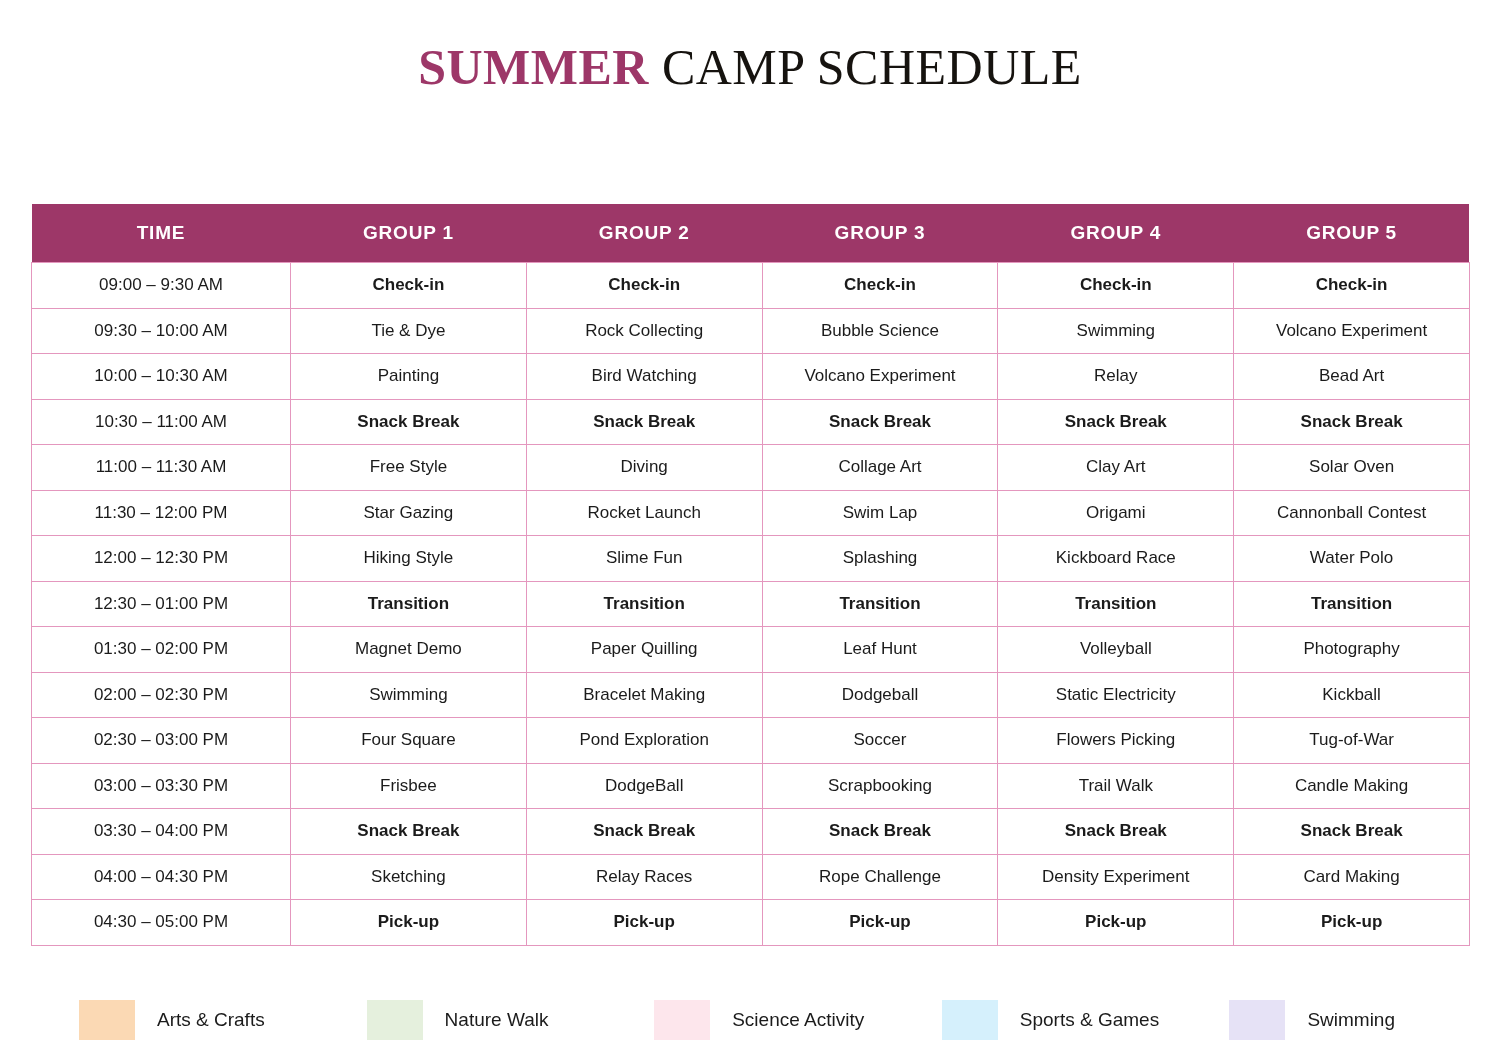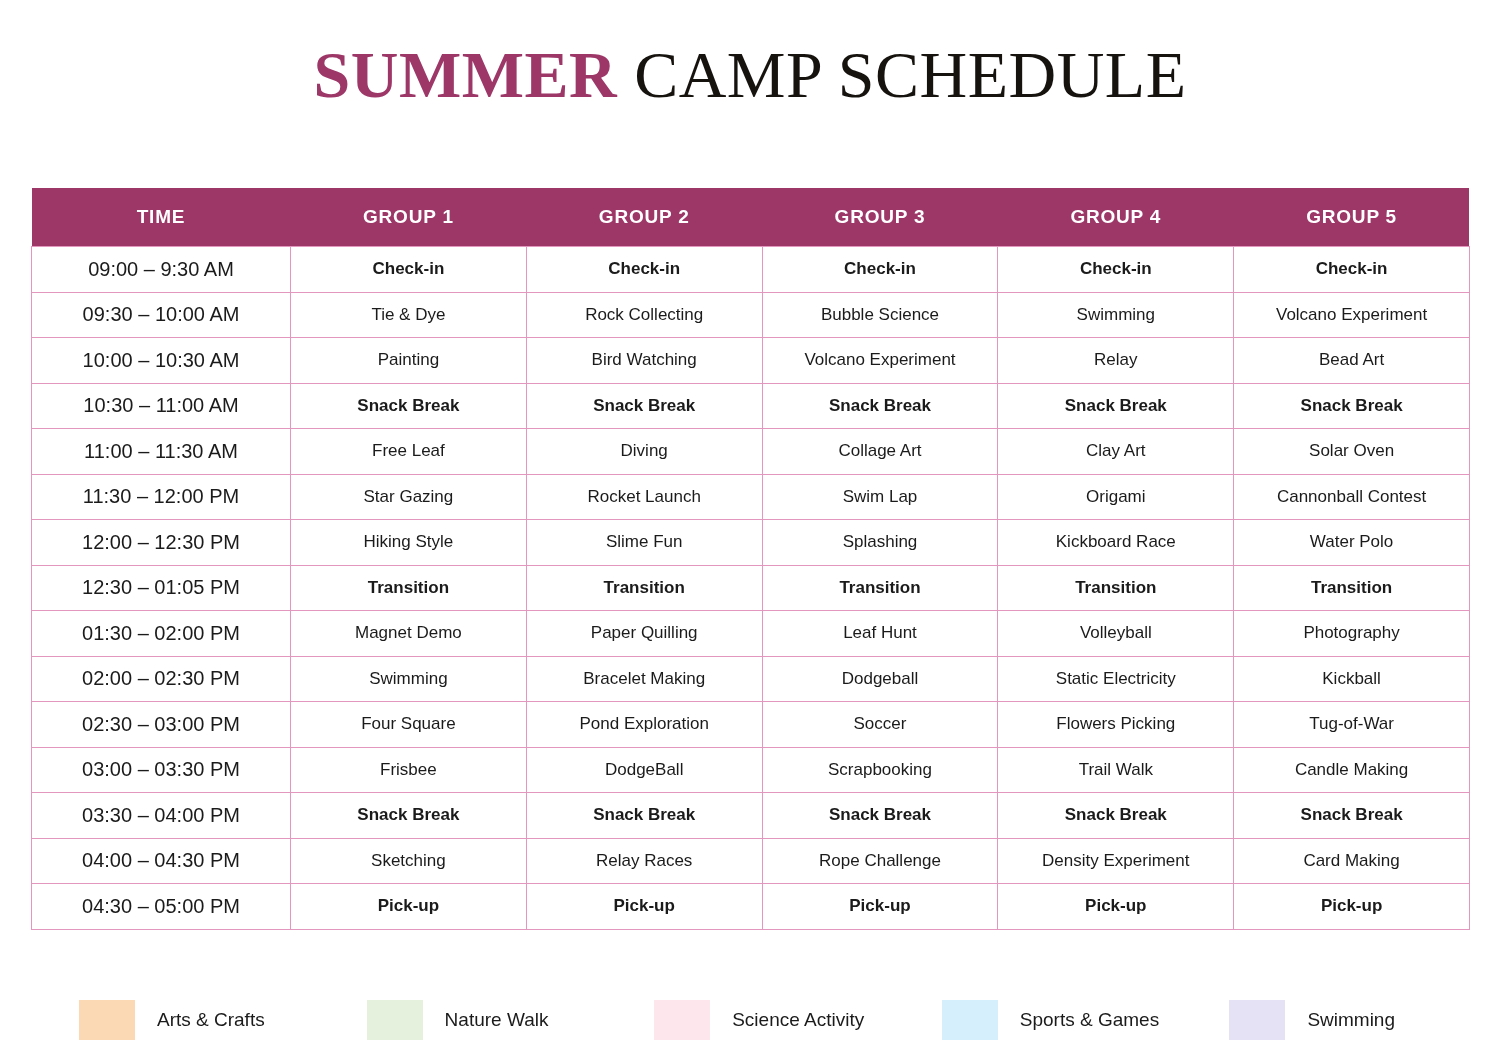--- a/index.html
+++ b/index.html
@@ -22,37 +22,37 @@
 
   
   .title-wrap {
     text-align: center;
     padding-top: 42px;
     height: 110px;
     box-sizing: border-box;
   }
   .title {
     font-family: "Liberation Serif", "DejaVu Serif", serif;
-    font-size: 66px;
+    font-size: 50px;
     line-height: 1.0;
     letter-spacing: 0.5px;
     white-space: nowrap;
   }
   .title .accent {
     color: #9D3768;
     font-weight: bold;
   }
   .title .plain {
     color: #16130f;
     font-weight: normal;
   }
 
   
   .table-wrap {
-    margin: 0 auto;
+    margin: 16px auto;
     width: 1438px;
     padding-top: 78px;
   }
   table.schedule {
     width: 1438px;
     border-collapse: collapse;
     table-layout: fixed;
   }
   table.schedule col.c-time   { width: 259px; }
   table.schedule col.c-group  { width: 235.8px; }
@@ -76,21 +76,21 @@
     vertical-align: middle;
     font-size: 17px;
     color: #1b1b1b;
     background: #ffffff;
     padding: 0 4px;
     box-sizing: border-box;
     white-space: nowrap;
     overflow: hidden;
   }
   table.schedule tbody td.time-cell {
-    font-size: 20px;
+    font-size: 17px;
     color: #1b1b1b;
   }
   td.bold-cell { font-weight: bold; }
 
   
   td.cat-arts      { background: #FBD9B4; }
   td.cat-nature    { background: #E5F0DD; }
   td.cat-science   { background: #FDE6EC; }
   td.cat-sports    { background: #D5F0FC; }
   td.cat-swimming  { background: #E6E2F6; }
@@ -185,21 +185,21 @@
           <tr>
             <td class="time-cell">10:30 – 11:00 AM</td>
             <td class="cat-none bold-cell">Snack Break</td>
             <td class="cat-none bold-cell">Snack Break</td>
             <td class="cat-none bold-cell">Snack Break</td>
             <td class="cat-none bold-cell">Snack Break</td>
             <td class="cat-none bold-cell">Snack Break</td>
           </tr>
           <tr>
             <td class="time-cell">11:00 – 11:30 AM</td>
-            <td class="cat-swimming">Free Leaf</td>
+            <td class="cat-swimming">Free Style</td>
             <td class="cat-swimming">Diving</td>
             <td class="cat-arts">Collage Art</td>
             <td class="cat-arts">Clay Art</td>
             <td class="cat-science">Solar Oven</td>
           </tr>
           <tr>
             <td class="time-cell">11:30 – 12:00 PM</td>
             <td class="cat-nature">Star Gazing</td>
             <td class="cat-science">Rocket Launch</td>
             <td class="cat-swimming">Swim Lap</td>
@@ -208,21 +208,21 @@
           </tr>
           <tr>
             <td class="time-cell">12:00 – 12:30 PM</td>
             <td class="cat-nature">Hiking Style</td>
             <td class="cat-science">Slime Fun</td>
             <td class="cat-swimming">Splashing</td>
             <td class="cat-swimming">Kickboard Race</td>
             <td class="cat-swimming">Water Polo</td>
           </tr>
           <tr>
-            <td class="time-cell">12:30 – 01:05 PM</td>
+            <td class="time-cell">12:30 – 01:00 PM</td>
             <td class="cat-none bold-cell">Transition</td>
             <td class="cat-none bold-cell">Transition</td>
             <td class="cat-none bold-cell">Transition</td>
             <td class="cat-none bold-cell">Transition</td>
             <td class="cat-none bold-cell">Transition</td>
           </tr>
           <tr>
             <td class="time-cell">01:30 – 02:00 PM</td>
             <td class="cat-science">Magnet Demo</td>
             <td class="cat-arts">Paper Quilling</td>

